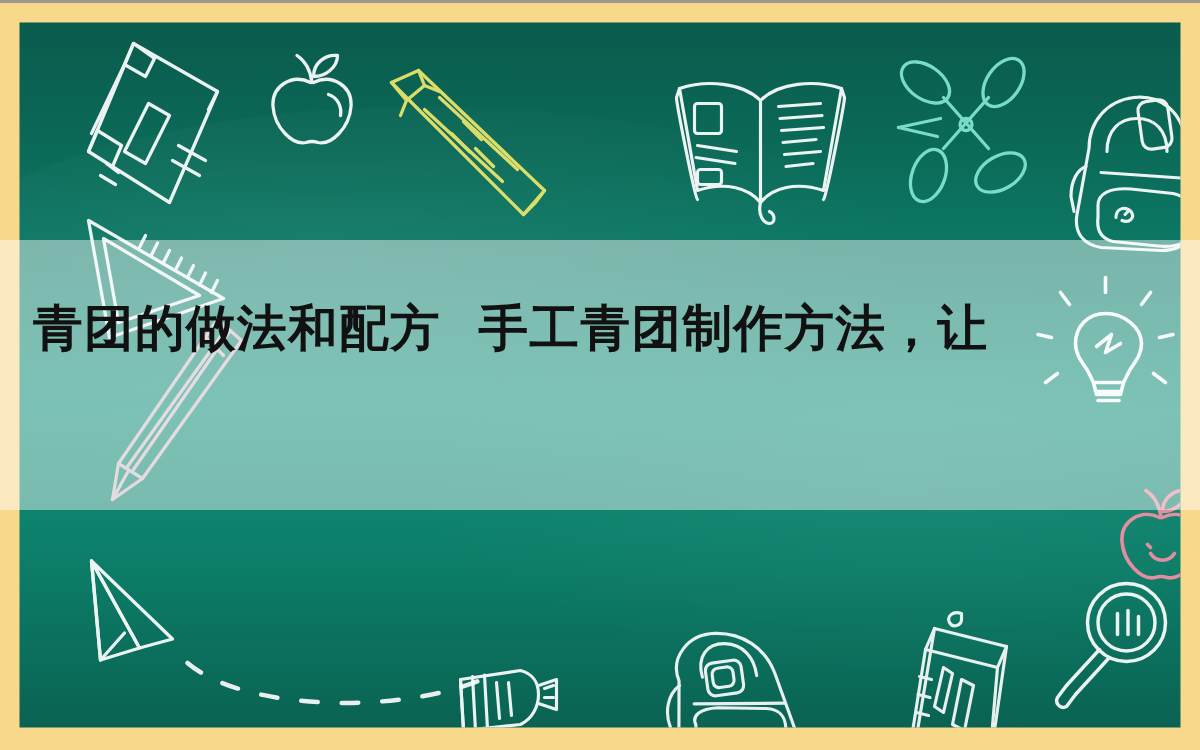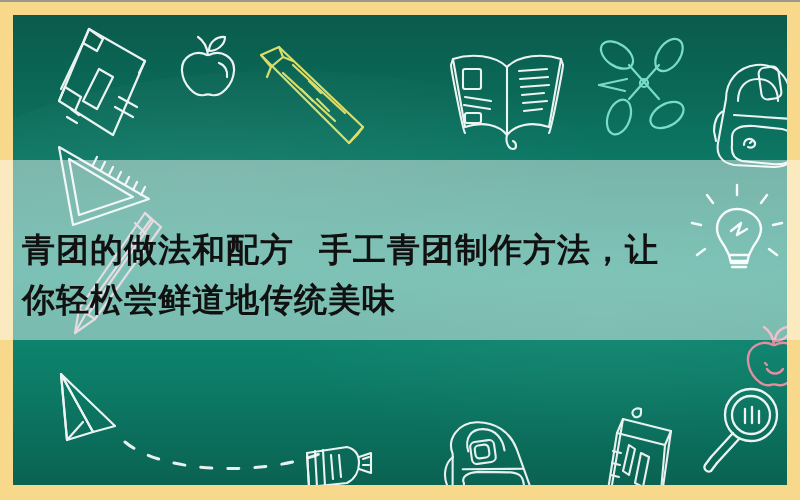--- a/index.html
+++ b/index.html
@@ -96,21 +96,20 @@
 
   .title-block {
     position: absolute;
     left: 0;
     top: 160px;
     width: 800px;
     height: 180px;
     z-index: 30;
     box-sizing: border-box;
     padding: 34px 26px 0 22px;
-    margin-top: 31px;
   }
 
   .title-line {
     font-family: "DejaVu Sans", "Liberation Sans", sans-serif;
     font-size: 33px;
     line-height: 50px;
     font-weight: 700;
     color: #111111;
     letter-spacing: 1px;
     white-space: pre;
@@ -335,18 +334,17 @@
         <path d="M22 38 L24 40"></path>
       </svg>
     </div>
 
   </div>
 
   <div class="text-band"></div>
 
   <div class="title-block">
     <div class="title-line">青团的做法和配方  手工青团制作方法，让</div>
-    <div class="title-line">你轻松尝鲜道地传统美味</div>
   </div>
 
   <div class="top-hairline"></div>
 
 </div>
 
 </body></html>

